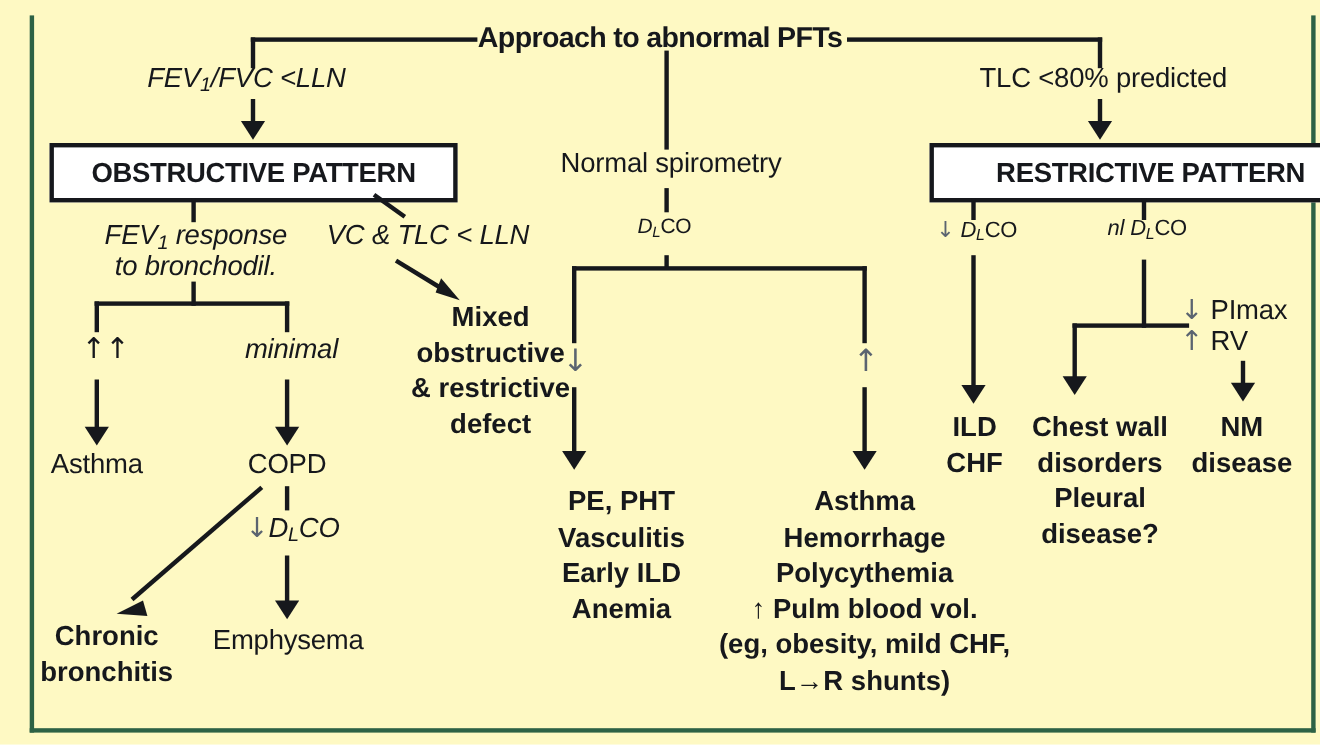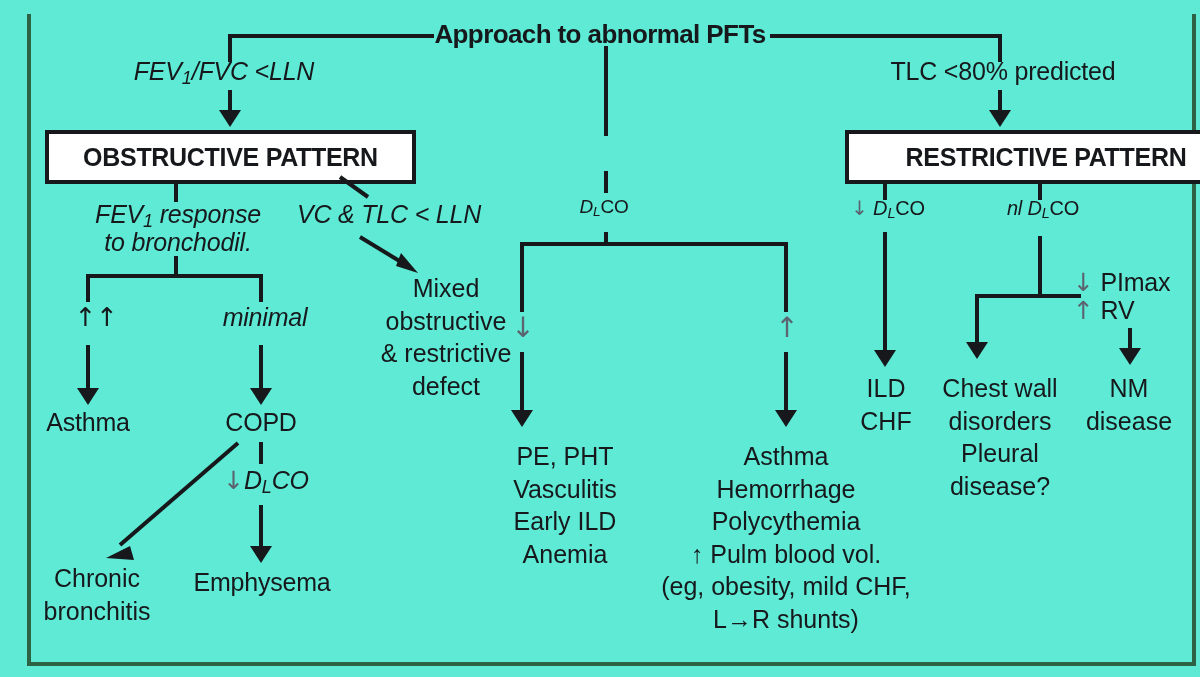--- a/index.html
+++ b/index.html
@@ -4,21 +4,21 @@
 <style>
   html, body {
     margin: 0;
     padding: 0;
     background: #ffffff;
   }
   #page {
     position: relative;
     width: 1200px;
     height: 677px;
-    background: #5eead4;
+    background: #fef9c3;
     overflow: hidden;
     font-family: "Liberation Sans", sans-serif;
     color: #16181c;
   }
   
   .frame-left {
     position: absolute;
     left: 27px; top: 14px;
     width: 4px; height: 652px;
     background: #2d6245;
@@ -70,20 +70,21 @@
     font-family: "DejaVu Sans", sans-serif;
     font-weight: 400;
   }
   .multiline {
     position: absolute;
     white-space: pre;
     text-align: center;
     font-size: 25px;
     line-height: 1.30;
     transform: translateX(-50%);
+    font-weight: bold;
   }
 
   
   .hline, .vline {
     position: absolute;
     background: #16181c;
   }
   .hline { height: 4px; }
   .vline { width: 4px; }
 
@@ -124,20 +125,21 @@
   <div class="vline" style="left:228px; top:34px; height:28px;"></div>
   <div class="vline" style="left:998px; top:34px; height:28px;"></div>
   <div class="vline" style="left:604px; top:46px; height:90px;"></div>
 
   <div class="txt t-ital t-ctr" style="left:224px; top:57px;">
     <span>FEV</span><span class="subL">1</span><span>/FVC &lt;LLN</span>
   </div>
   <div class="vline" style="left:228px; top:90px; height:24px;"></div>
   <div class="ah-down" style="left:230px; top:110px;"></div>
 
+  <div class="txt t-reg t-ctr" style="left:610px; top:134px;">Normal spirometry</div>
   <div class="vline" style="left:604px; top:171px; height:22px;"></div>
 
   <div class="txt t-reg t-ctr" style="left:1003px; top:57px;">TLC &lt;80% predicted</div>
   <div class="vline" style="left:998px; top:90px; height:24px;"></div>
   <div class="ah-down" style="left:1000px; top:110px;"></div>
 
   <div class="pbox" style="left:45px; top:130px; width:363px; height:46px;">
     <span class="t-box">OBSTRUCTIVE PATTERN</span>
   </div>
 

